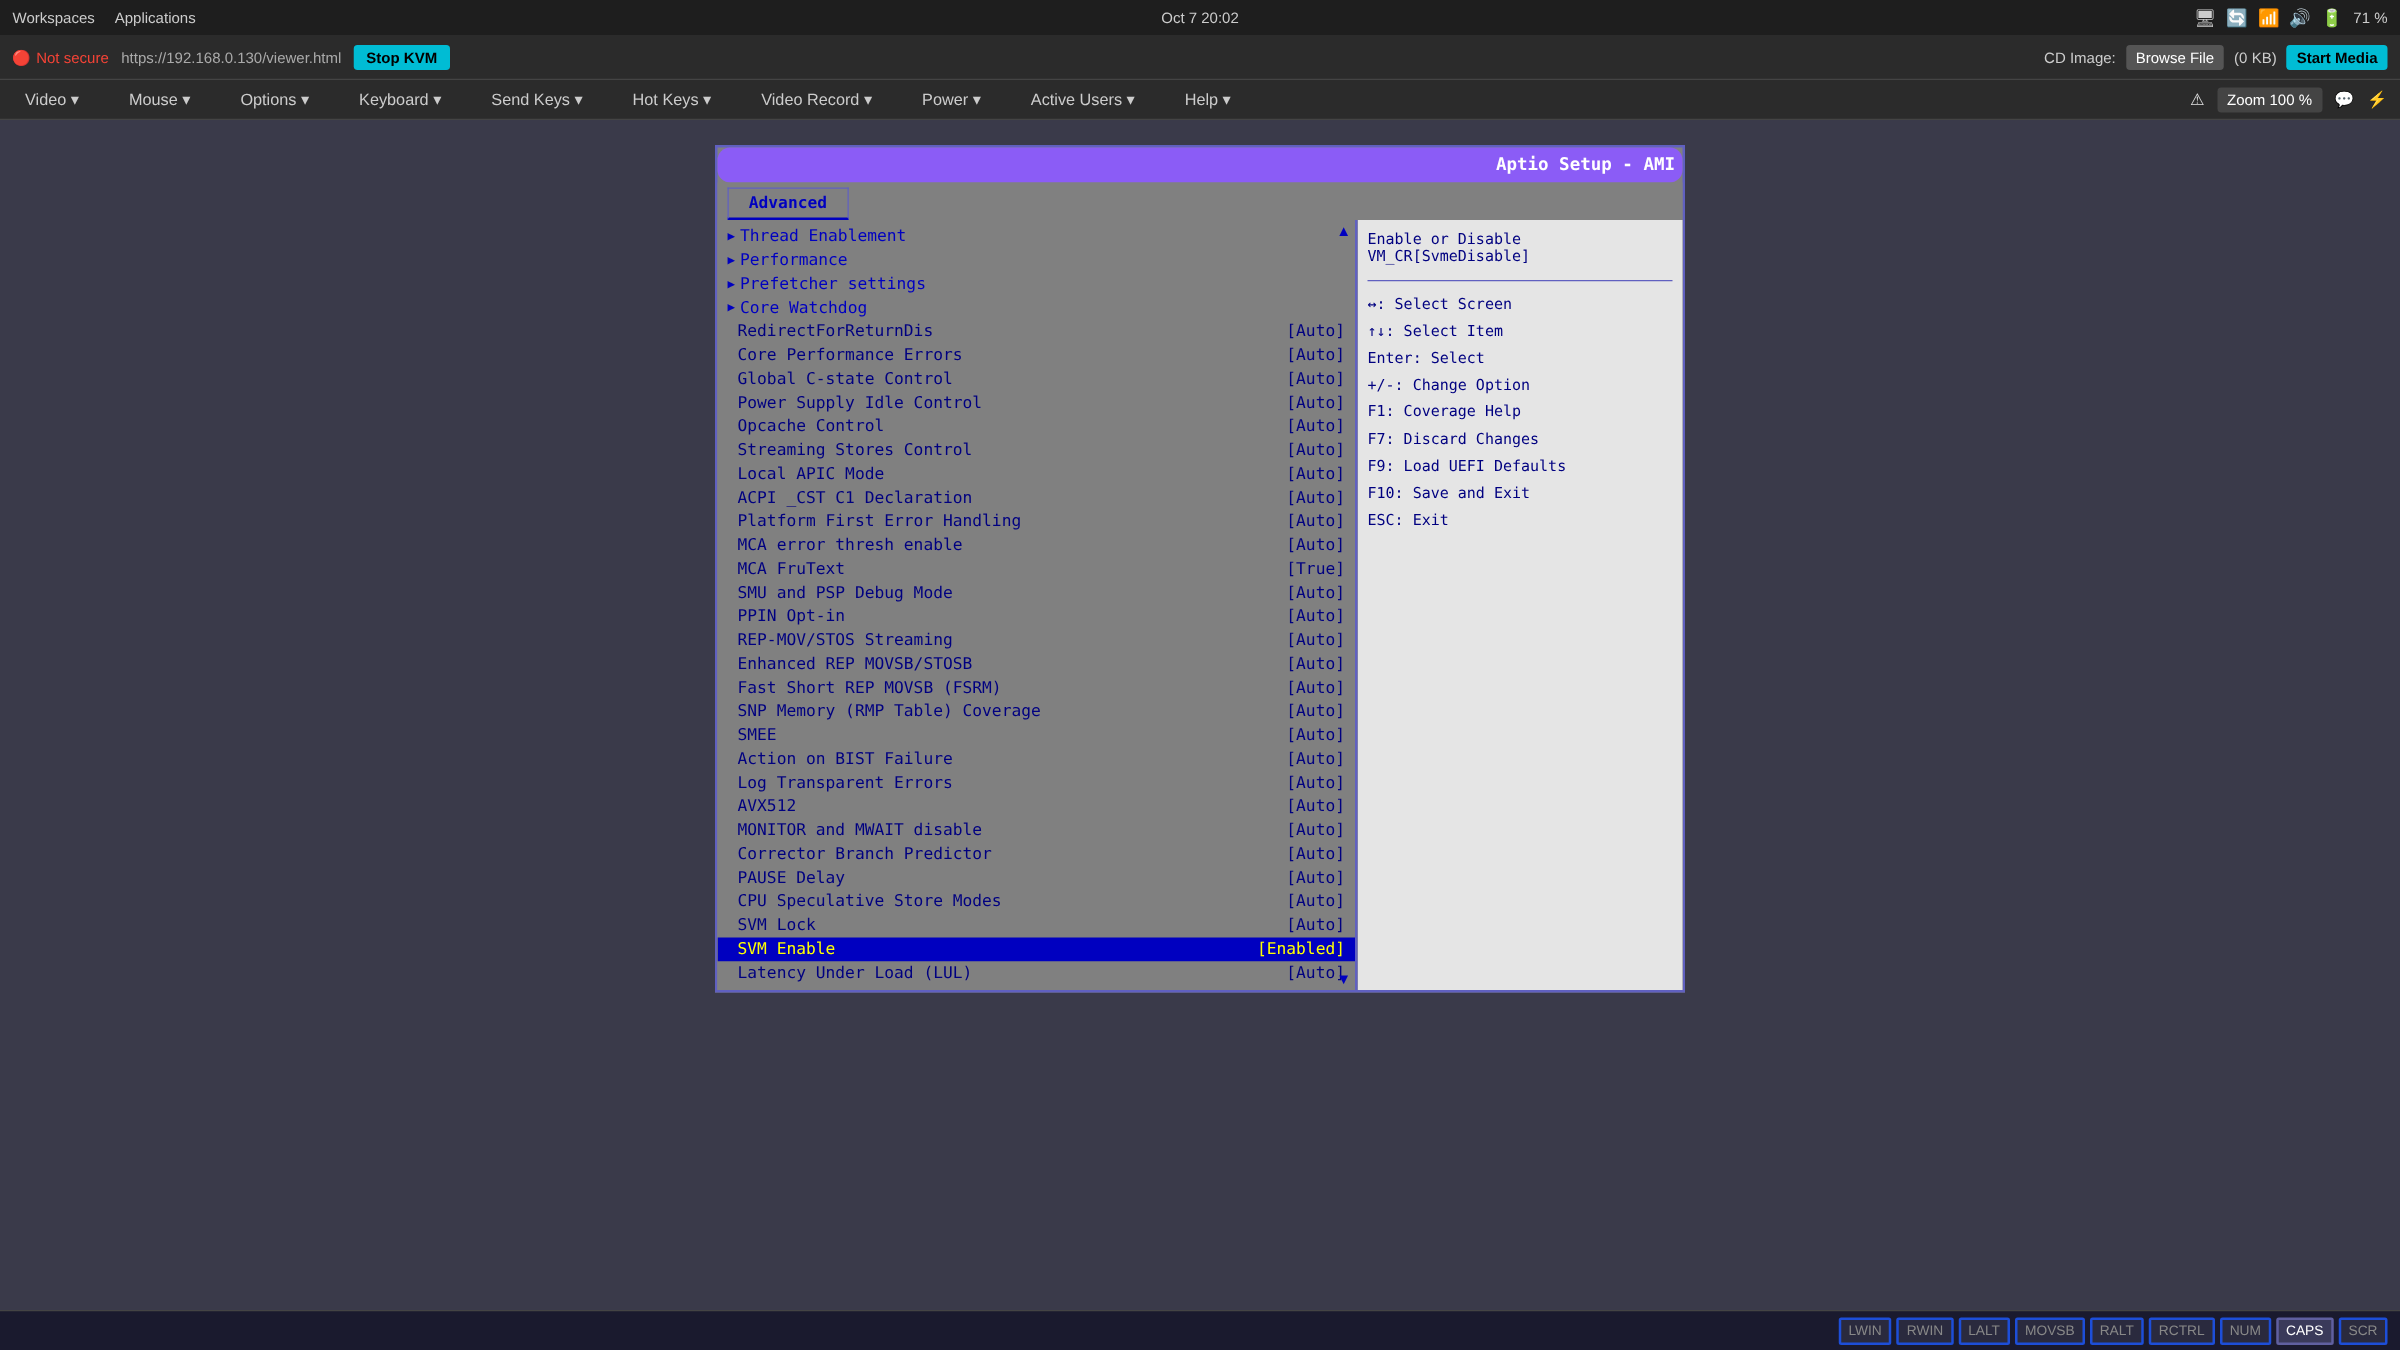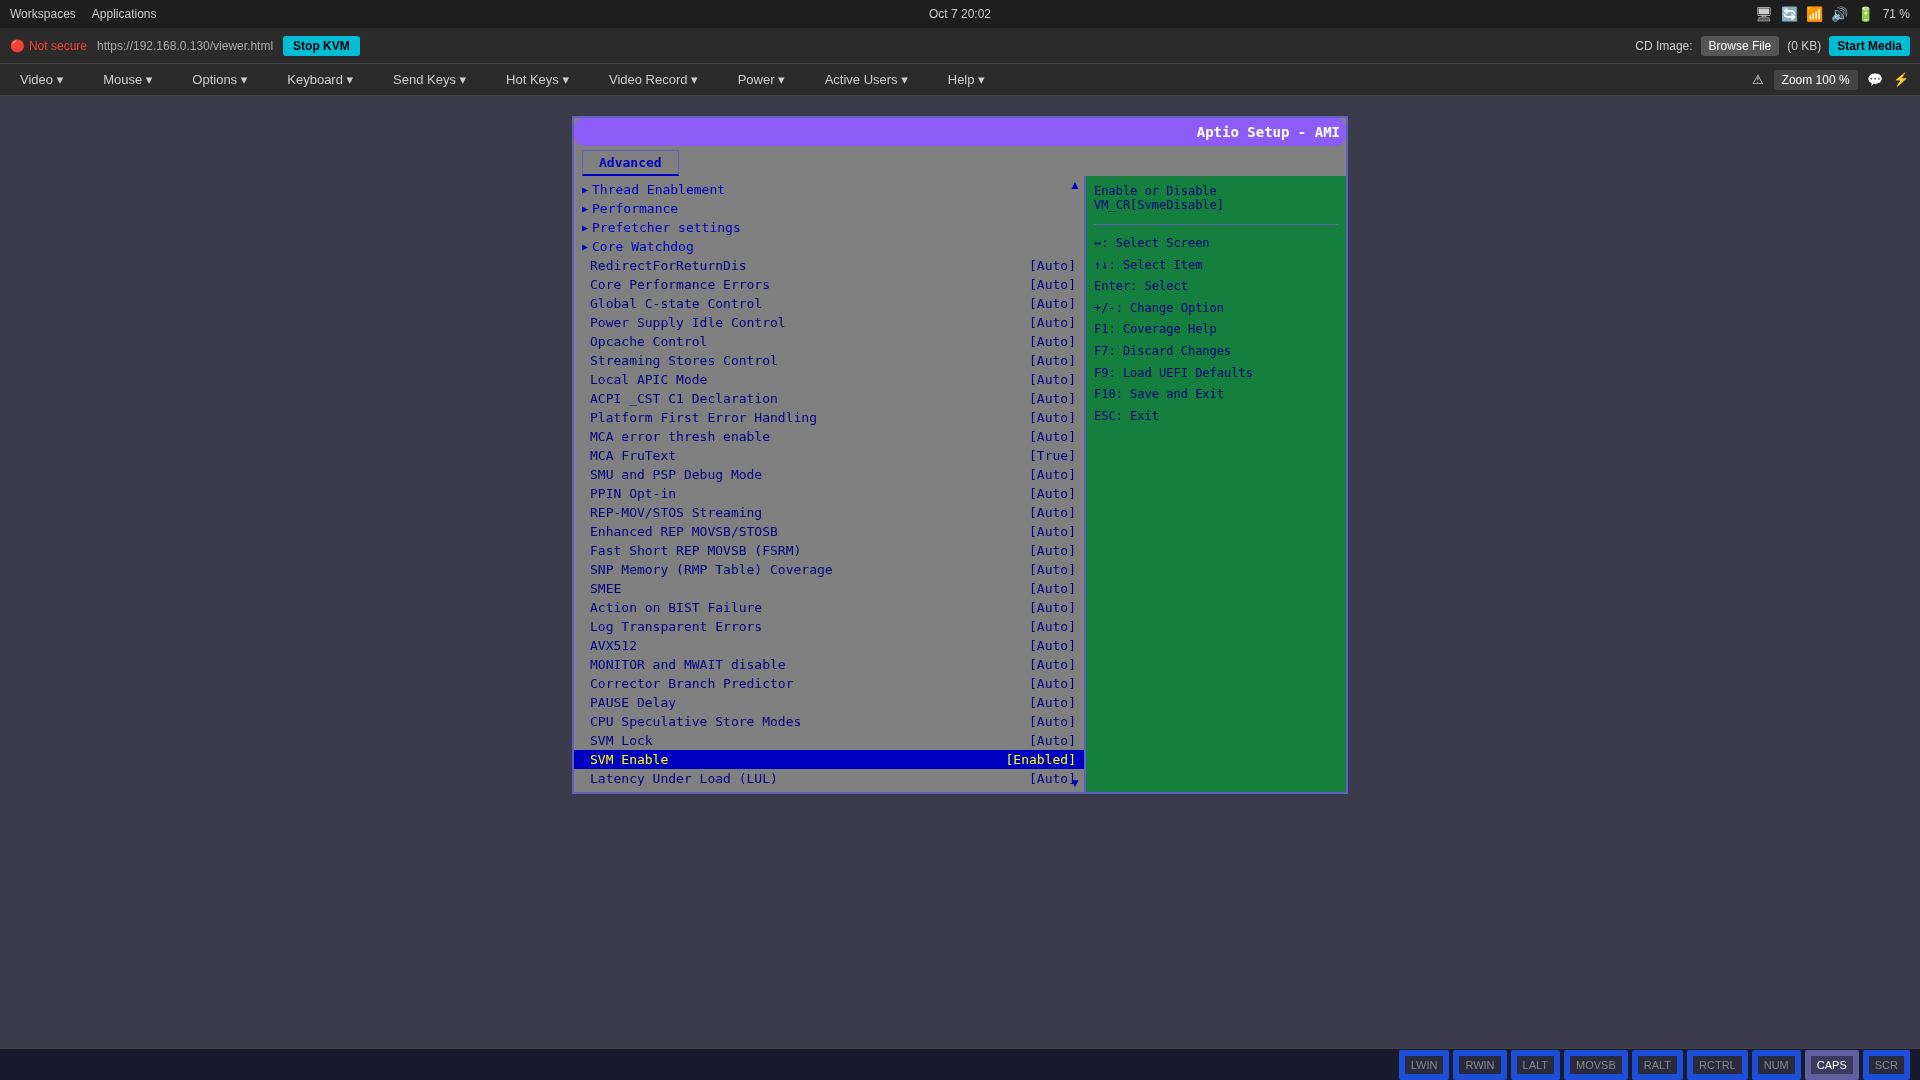--- a/index.html
+++ b/index.html
@@ -205,21 +205,21 @@
     .bios-item.highlighted {
       background: #0000c0;
       color: #ffff00;
     }
     .bios-item-name { color: inherit; }
     .bios-item-value { color: inherit; }
 
     
     .bios-right {
       width: 260px;
-      background: #15803d;
+      background: #e5e5e5;
       padding: 8px;
       font-family: monospace;
       font-size: 12px;
       color: #000080;
     }
     .bios-help-text {
       margin-bottom: 12px;
       color: #000080;
     }
     .bios-divider {
@@ -256,21 +256,21 @@
       position: fixed;
       bottom: 0;
       width: 1920px;
     }
     .kbd-indicator {
       padding: 3px 6px;
       background: #2a2a3e;
       color: #888;
       font-size: 11px;
       border-radius: 2px;
-      border: 6px solid #1d4ed8;
+      border: 2px solid #1d4ed8;
       text-align: center;
     }
     .kbd-indicator.active {
       color: #fff;
       background: #3a3a5a;
       border-color: #6060a0;
     }
   </style>
 </head>
 <body>

